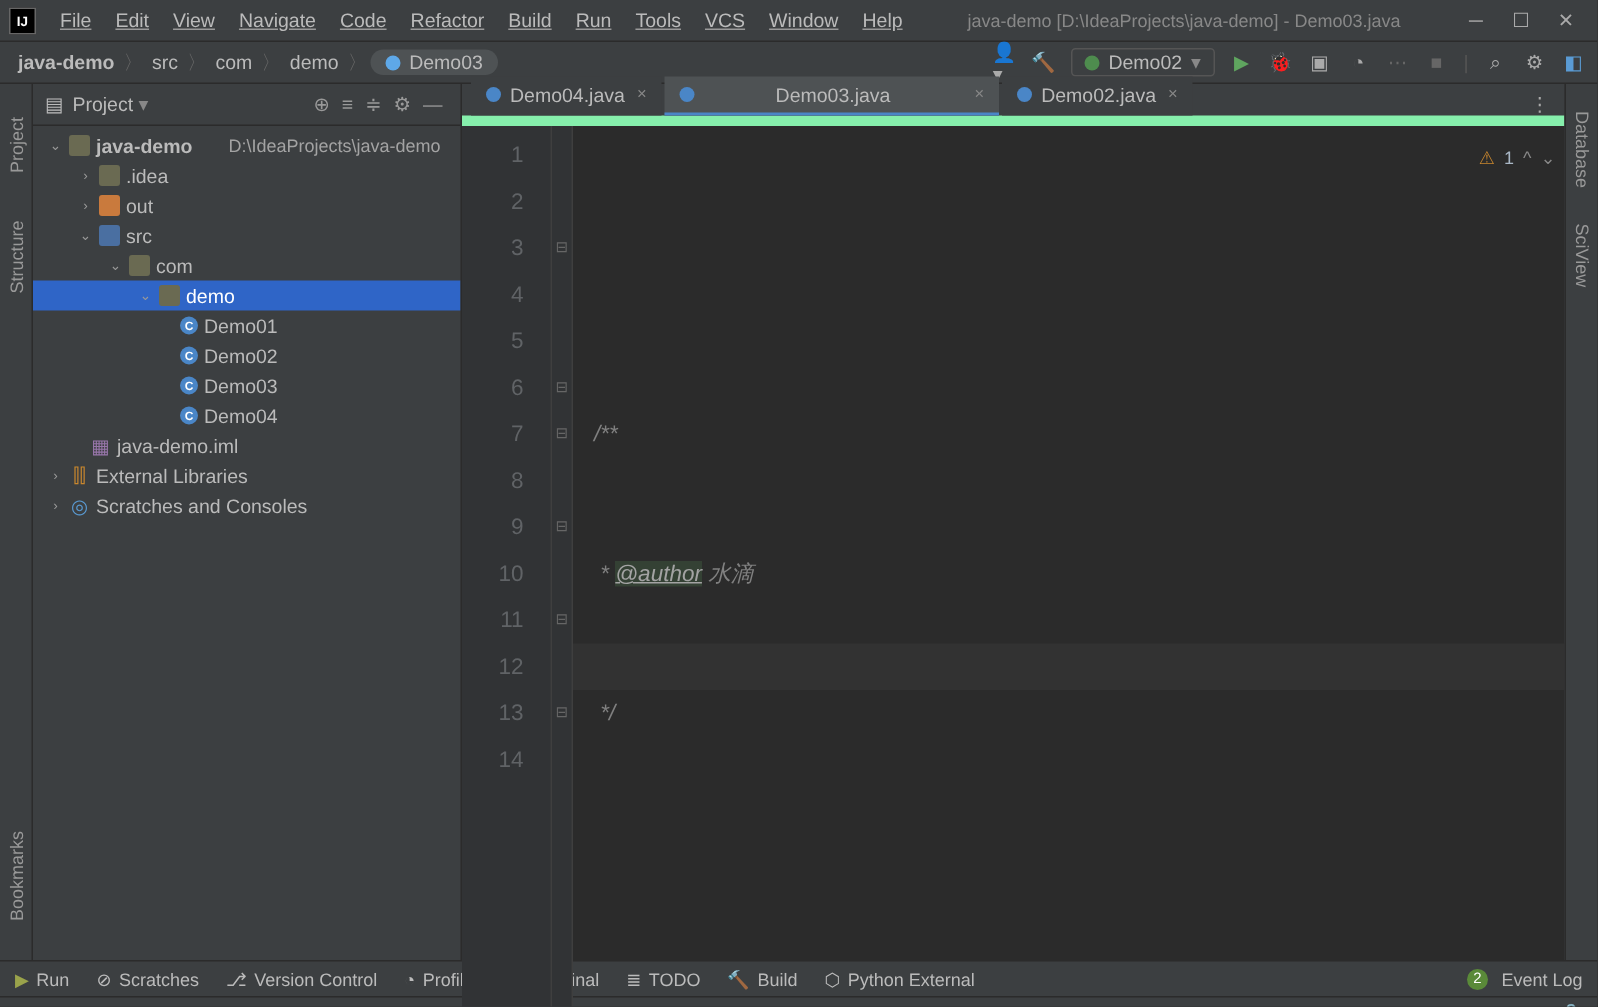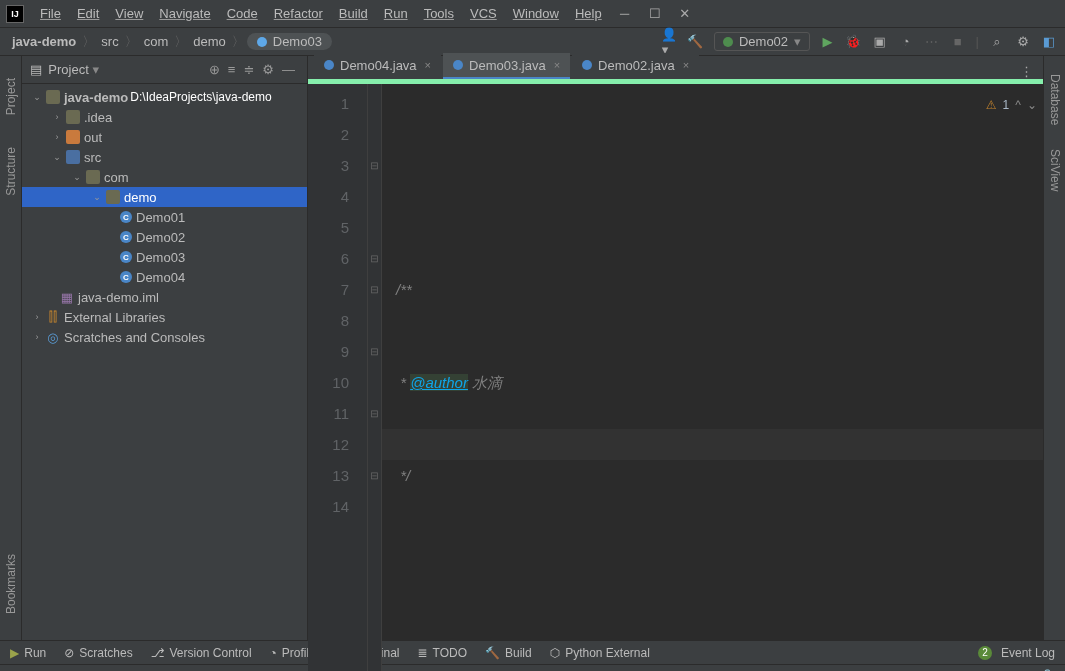--- a/index.html
+++ b/index.html
@@ -29,35 +29,35 @@
 .panel-head .picn { margin:0 4px; color:#999; }
 .tree { flex:1; overflow:auto; padding:3px 0; }
 .tree-row { display:flex; align-items:center; height:20px; padding-left:6px; cursor:pointer; }
 .tree-row.sel { background:#2f65c7; color:#fff; }
 .tri { display:inline-block; width:10px; color:#999; font-size:9px; text-align:center; }
 .ticn { width:14px; height:14px; margin:0 4px; display:inline-flex; align-items:center; justify-content:center; }
 .ticn.folder { background:#6a6a52; border-radius:2px; }
 .ticn.folder-o { background:#c97a3d; border-radius:2px; }
 .ticn.folder-b { background:#4a6fa1; border-radius:2px; }
 .ticn.cls { width:12px; height:12px; border-radius:50%; background:#4a86c7; color:#fff; font-size:8px; font-weight:bold; }
-.tree-row .dim { color:#ffffff; margin-left:2px; font-size:12px; }
+.tree-row .dim { color:#a3a3a3; margin-left:24px; font-size:12px; }
 .editor-area { flex:1; display:flex; flex-direction:column; background:#2b2b2b; }
-.tabs { height:28px; display:flex; align-items:flex-end; background:#3c3f41; border-bottom:5px solid #86efac; padding-left:6px; }
+.tabs { height:28px; display:flex; align-items:flex-end; background:#3c3f41; border-bottom:7px solid #86efac; padding-left:6px; }
 .tab { height:26px; display:flex; align-items:center; padding:0 10px; background:#3c3f41; border-bottom:2px solid transparent; color:#bbb; margin-right:2px; }
-.tab.active { background:#4e5254; border-bottom:2px solid #4a86c7; }
+.tab.active { background:#4e5254; border-bottom:2px solid #4a86c7;gap:48px; }
 .tab .ticn2 { width:10px; height:10px; border-radius:50%; background:#4a86c7; margin-right:6px; }
 .tab .close { margin-left:8px; color:#888; font-size:11px; }
 .more-dots { margin-left:auto; margin-right:10px; color:#aaa; }
 .code-body { flex:1; display:flex; position:relative; font-family:"JetBrains Mono",Consolas,monospace; font-size:15px; }
 .gutter { width:60px; background:#313335; color:#606366; text-align:right; padding:4px 18px 0 0; line-height:31px; border-right:1px solid #3f3f3f; }
 .fold-col { width:14px; background:#313335; border-right:1px solid #3f3f3f; padding-top:4px; line-height:31px; color:#666; font-size:10px; text-align:center; }
 .code { flex:1; padding:4px 0 0 14px; line-height:31px; white-space:pre; color:#a9b7c6; position:relative; }
 .kw { color:#cc7832; }
 .cmt { color:#808080; font-style:italic; }
-.tag { color:#0ea5e9; font-style:italic; text-decoration:underline; background:#344134; }
+.tag { color:#a3a3a3; font-style:italic; text-decoration:underline; background:#344134; }
 .pkg { color:#a9b7c6; }
 .cur-line { position:absolute; left:0; width:100%; height:31px; background:#323232; z-index:0; }
 .cz { position:relative; z-index:1; }
 .code-right { position:absolute; right:6px; top:6px; display:flex; align-items:center; gap:6px; font-size:12px; }
 .warn-ic { color:#c9872e; }
 .right-gutter { width:22px; background:#3c3f41; border-left:1px solid #2b2b2b; display:flex; flex-direction:column; align-items:center; padding-top:6px; }
 .right-gutter .vlabel { writing-mode:vertical-rl; font-size:12px; color:#999; margin:12px 0; cursor:pointer; }
 .bottom-bar { height:24px; background:#3c3f41; display:flex; align-items:center; padding:0 10px; border-top:1px solid #2b2b2b; gap:18px; font-size:12px; }
 .bottom-bar .bicn { color:#9aa34b; }
 .bbtn { display:flex; align-items:center; gap:5px; cursor:pointer; }
@@ -77,20 +77,21 @@
   <span class="menu-item">View</span>
   <span class="menu-item">Navigate</span>
   <span class="menu-item">Code</span>
   <span class="menu-item">Refactor</span>
   <span class="menu-item">Build</span>
   <span class="menu-item">Run</span>
   <span class="menu-item">Tools</span>
   <span class="menu-item">VCS</span>
   <span class="menu-item">Window</span>
   <span class="menu-item">Help</span>
+  <div class="wtitle">java-demo [D:\IdeaProjects\java-demo] - Demo03.java</div>
   <div class="win-btn">─</div>
   <div class="win-btn">☐</div>
   <div class="win-btn">✕</div>
 </div>
 
 <div class="breadcrumb-bar">
   <span class="crumb" style="font-weight:bold">java-demo</span>
     <span class="crumb-sep">〉</span>
   <span class="crumb">src</span>
     <span class="crumb-sep">〉</span>

